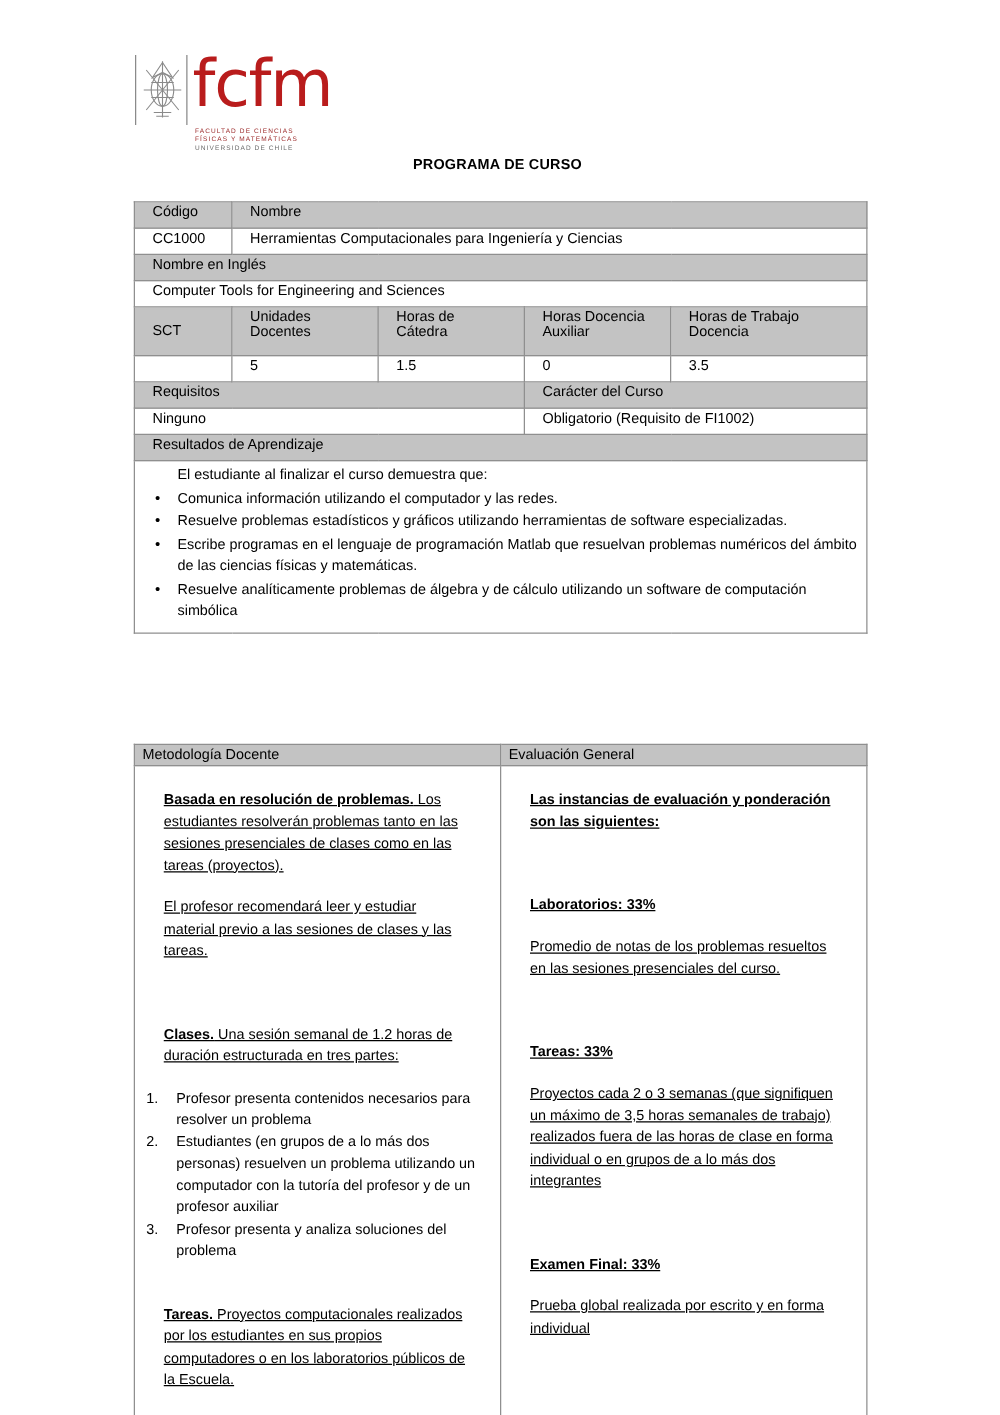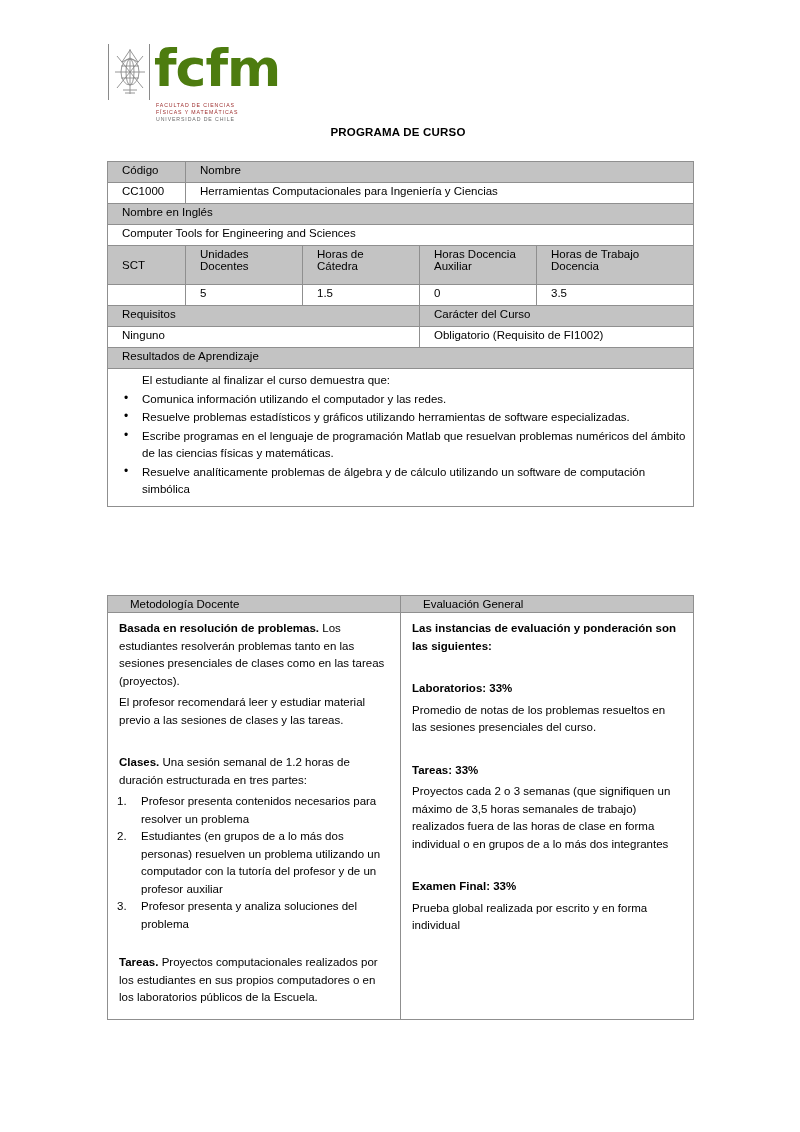--- a/index.html
+++ b/index.html
@@ -39,24 +39,24 @@
     border-left: 1px solid #8a8a8a;
     border-right: 1px solid #8a8a8a;
     box-sizing: border-box;
   }
   .logo-seal svg { display: block; }
   .logo-fcfm {
     position: absolute;
     left: 46px;
     top: -4px;
     font-family: "DejaVu Sans", sans-serif;
-    font-weight: bold;
+    font-weight: normal;
     font-size: 52px;
     letter-spacing: -1px;
-    color: #4d7c0f;
+    color: #b91c1c;
     line-height: 56px;
   }
   .logo-caption {
     position: absolute;
     left: 48px;
     top: 58px;
     font-size: 5.2px;
     line-height: 7px;
     color: #6b6b6b;
     letter-spacing: 0.9px;
@@ -132,26 +132,26 @@
   
   #table-lower {
     left: 107px;
     top: 595px;
     width: 586px;
   }
   #table-lower td {
     vertical-align: top;
     padding: 3px 7px 8px 7px;
   }
-  #table-lower .hdr { padding: 2px 22px; }
+  #table-lower .hdr { padding: 2px 6px; }
   .cellbody {
     font-size: 11.5px;
     line-height: 17.5px;
   }
-  .cellbody p { margin: 4px; }
+  .cellbody p { margin: 16px; text-decoration: underline; }
   .spacer { height: 17px; }
   ol.steps {
     margin: 0;
     padding: 0;
     list-style: none;
     counter-reset: st;
   }
   ol.steps li {
     position: relative;
     padding-left: 26px;

